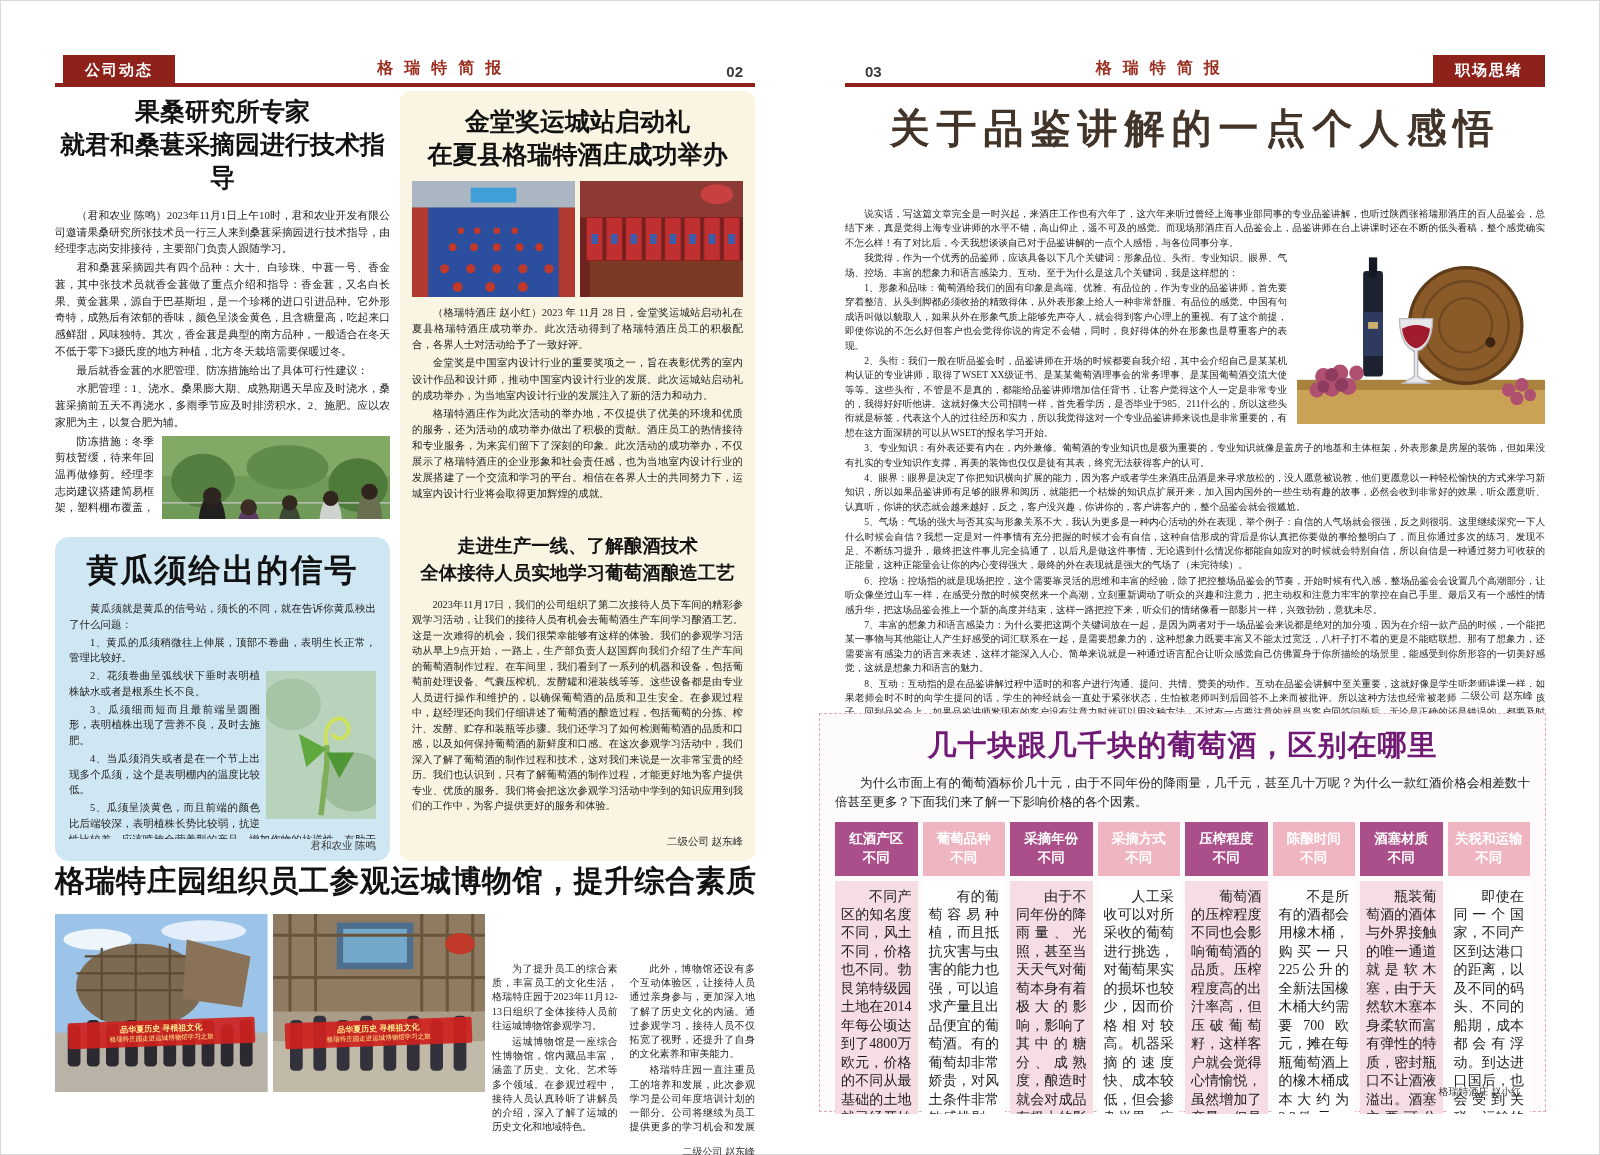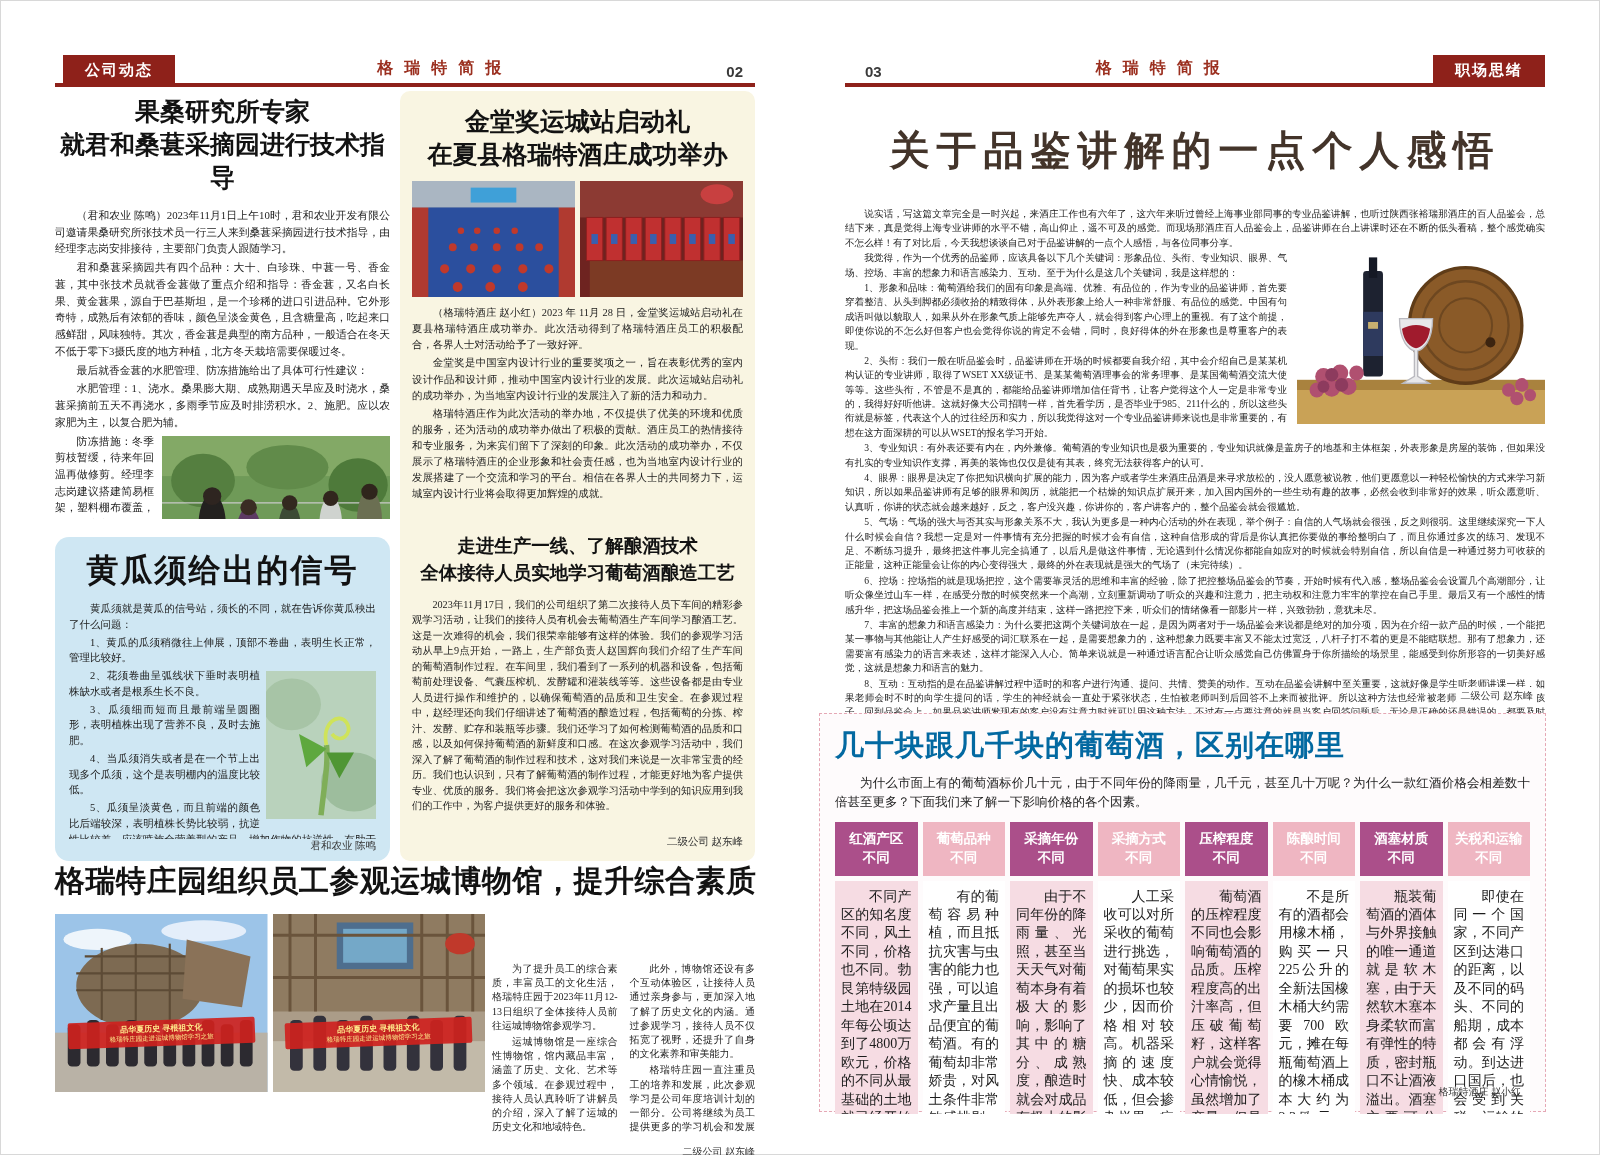--- a/index.html
+++ b/index.html
@@ -50,28 +50,28 @@
   .museum-photos { width:430px; display:flex; gap:5px; }
   .museum-photos .ph-cell { flex:1; height:178px; position:relative; overflow:hidden; }
   .banner { position:absolute; left:6%; right:6%; bottom:26%; background:rgba(206,34,30,0.92); color:#ffe98a; text-align:center; font-family:"Liberation Sans", sans-serif; padding:3px 2px; transform:rotate(-2deg); border-radius:2px; }
   .banner .b1 { font-size:8px; font-weight:bold; }
   .banner .b2 { font-size:6.5px; }
   .museum-text { flex:1; columns:2; column-gap:12px; font-size:10px; line-height:1.42; height:180px; overflow:hidden; text-align:justify; }
   .museum-text p { text-indent:2em; margin-bottom:2px; }
   #museum .byline { margin-top:3px; font-size:10px; }
 
   
-  #tasting-title { position:absolute; top:68px; left:0; width:700px; text-align:center; font-size:40px; font-weight:bold; letter-spacing:7px; color:#43342a; }
+  #tasting-title { position:absolute; top:46px; left:0; width:700px; text-align:center; font-size:40px; font-weight:bold; letter-spacing:7px; color:#43342a; }
   #tasting-body { position:absolute; top:120px; left:0; width:700px; height:528px; overflow:hidden; font-size:9.6px; line-height:1.5; text-align:justify; }
   #tasting-body p { text-indent:2em; margin-bottom:1px; }
   .wine-photo { float:right; width:248px; height:170px; margin:3px 0 6px 10px; }
   #tasting-byline { position:absolute; top:632px; right:8px; font-size:10px; background:#fff; padding:2px 4px; }
 
   #price-box { position:absolute; left:-26px; top:658px; width:727px; height:399px; border:1px dashed #e5a8b5; background:#fefbfc; padding:10px 15px 8px; }
-  .price-title { text-align:left; color:#0369a1; font-family:"Liberation Sans", sans-serif; font-weight:900; font-size:29px; margin:2px 0 8px; letter-spacing:1px; }
+  .price-title { text-align:center; color:#701a75; font-family:"Liberation Sans", sans-serif; font-weight:900; font-size:29px; margin:2px 0 8px; letter-spacing:1px; }
   .price-intro { font-family:"Liberation Sans", sans-serif; font-size:12.5px; color:#222; line-height:1.5; text-indent:2em; text-align:justify; }
   .price-grid { display:grid; grid-template-columns:repeat(8,1fr); grid-template-rows:54px 1fr; gap:5px; margin-top:10px; height:292px; overflow:hidden; }
   .ph-head { display:flex; align-items:center; justify-content:center; text-align:center; color:#fff; font-family:"Liberation Sans", sans-serif; font-weight:bold; font-size:13.5px; line-height:1.35; }
   .ph-head.odd { background:#ab4f8a; }
   .ph-head.even { background:#efb6c2; }
   .pc-cell { font-size:14px; line-height:1.32; text-align:justify; padding:7px 6px; overflow:hidden; }
   .pc-cell.odd { background:#f6dce3; }
   .pc-cell.even { background:#ffffff; }
   .pc-cell p { text-indent:2em; }
   .price-byline { position:absolute; right:24px; bottom:12px; font-size:10px; color:#333; }

